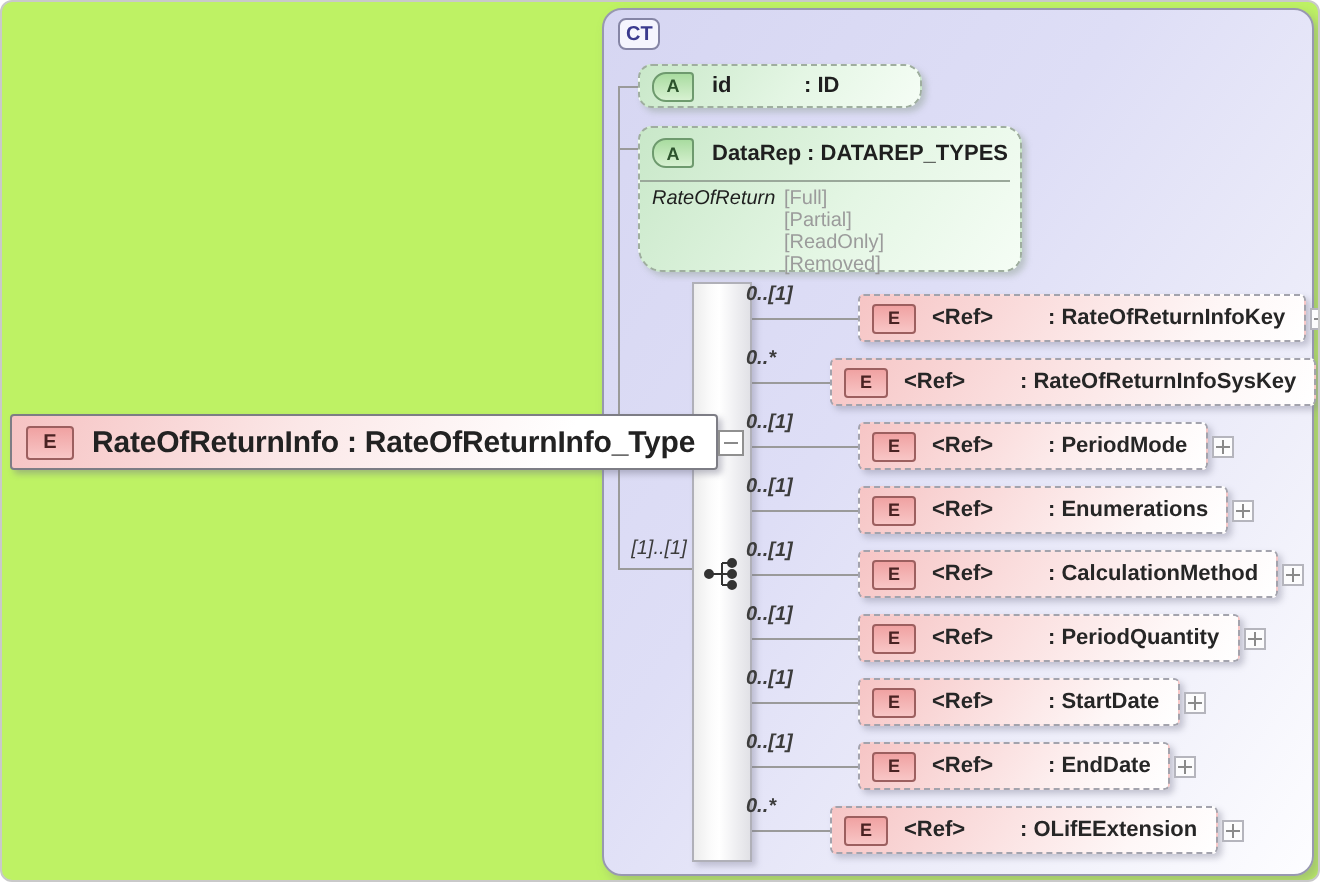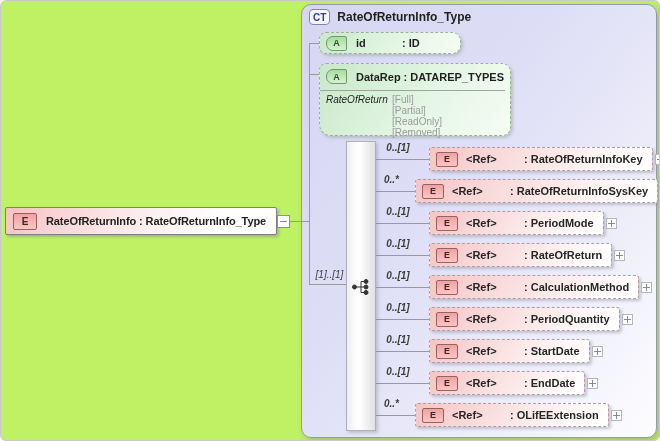--- a/index.html
+++ b/index.html
@@ -70,45 +70,44 @@
     background:linear-gradient(180deg,#f0a2a2,#f8c6c6);color:#4a2323;
     font-size:9px;font-weight:bold;display:flex;align-items:center;justify-content:center;
   }
   .ref-label{font-size:11px;font-weight:bold;color:#262626;width:58px;margin-left:8px;flex:0 0 auto;}
   .ref-type{font-size:11px;font-weight:bold;color:#262626;}
   .plus-box{
     width:11px;height:11px;box-sizing:border-box;border:1px solid #b5b5bd;background:#fcfcfd;
     display:flex;align-items:center;justify-content:center;margin-left:2px;flex:0 0 auto;
   }
   .card{position:absolute;font-size:10px;font-style:italic;font-weight:bold;color:#3c3c3c;
-    text-align:center;z-index:3;}
+    text-align:left;z-index:3;}
   
   .root-row{position:absolute;left:4px;top:206px;display:flex;align-items:center;z-index:4;}
   .root-box{
     display:flex;align-items:center;height:28px;box-sizing:border-box;
     padding:0 10px 0 7px;border:1px solid #7d7d85;border-radius:2px;
     background:linear-gradient(115deg,#f6c3c3 0%,#fbe7e7 40%,#ffffff 78%);
     box-shadow:2px 2px 3px rgba(120,120,140,.45);white-space:nowrap;
   }
   .root-box .e-badge{width:22px;height:15px;font-size:10px;}
-  .root-label{font-size:11px;font-weight:bold;letter-spacing:-0.1px;color:#222;margin-left:9px;}
+  .root-label{font-size:15px;font-weight:bold;letter-spacing:-0.1px;color:#222;margin-left:9px;}
   .handle{
     width:13px;height:13px;box-sizing:border-box;border:1px solid #909090;background:#ffffff;
     display:flex;align-items:center;justify-content:center;flex:0 0 auto;
   }
 </style>
 </head>
 <body>
 
 <div id="canvas">
 
   <div class="ct-box"></div>
   <div class="ct-header">
     <span class="ct-badge">CT</span>
-    <span class="ct-title">RateOfReturnInfo_Type</span>
   </div>
 
   <div class="hline" style="left:281px;top:220px;width:28px;"></div>
   <div class="vline" style="left:308px;top:42px;height:242px;"></div>
   <div class="hline" style="left:308px;top:42px;width:11px;"></div>
   <div class="hline" style="left:308px;top:73px;width:11px;"></div>
   <div class="hline" style="left:308px;top:283px;width:38px;"></div>
 
   <div class="hline" style="left:375px;top:158px;width:59px;"></div>
   <div class="hline" style="left:375px;top:190px;width:45px;"></div>
@@ -208,21 +207,21 @@
             <line x1="3.5" y1="0" x2="3.5" y2="7"></line>
           </g>
         </svg>
     </div>
   </div>
 
   <div class="ref-row" style="left:428px;top:242px;">
     <div class="ref-box">
       <span class="e-badge">E</span>
       <span class="ref-label">&lt;Ref&gt;</span>
-      <span class="ref-type">: RateOfReturn</span>
+      <span class="ref-type">: Enumerations</span>
     </div>
     <div class="plus-box">
       <svg width="7" height="7" viewBox="0 0 7 7">
           <g stroke="#8a8a8a" stroke-width="1">
             <line x1="0" y1="3.5" x2="7" y2="3.5"></line>
             <line x1="3.5" y1="0" x2="3.5" y2="7"></line>
           </g>
         </svg>
     </div>
   </div>

